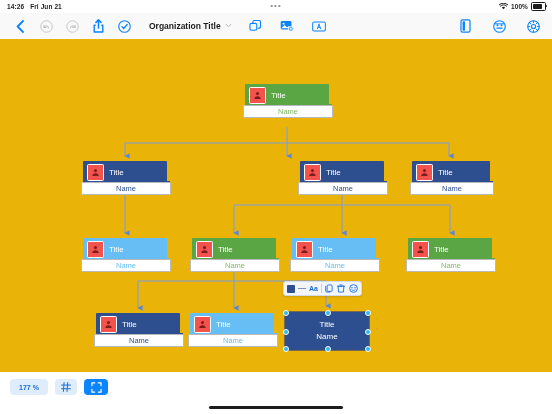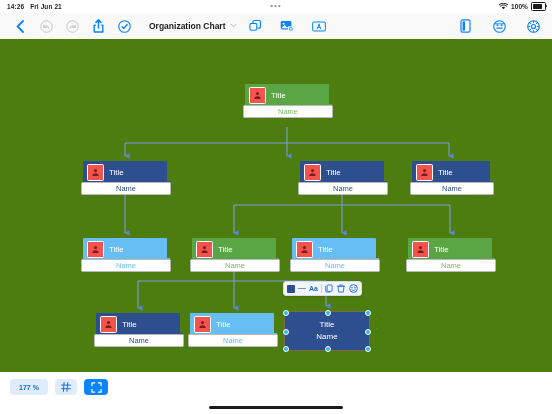--- a/index.html
+++ b/index.html
@@ -39,21 +39,21 @@
   .tb-right{ position:absolute; right:12px; display:flex; align-items:center; gap:20px; }
   .tb-ico { width:14px; height:14px; display:flex; align-items:center; justify-content:center; color:#0a84ff; }
   .tb-ico.dim { color:#c3c3c7; }
   .doc-title {
     font-size:8.5px; font-weight:700; color:#1c1c1e;
     margin-left:6px; display:flex; align-items:center; gap:4px;
   }
   .chev { color:#b5b5ba; font-size:6px; }
 
   
-  .canvas { position:absolute; top:39px; left:0; width:552px; height:333px; background:#4d7c0f; overflow:hidden;}
+  .canvas { position:absolute; top:39px; left:0; width:552px; height:333px; background:#eab308; overflow:hidden;}
   svg.wires { position:absolute; inset:0; width:552px; height:333px; }
 
   
   .node { position:absolute; }
   .node .bar {
     position:relative; width:100%; height:22px; border-radius:1px;
     display:flex; align-items:center;
   }
   .node .shadowbar {
     position:absolute; left:3px; right:-3px; top:20px; height:7px; border-radius:0 0 2px 2px;
@@ -172,21 +172,21 @@
             <path d="M2.2 6.2 H1.2 V13 H9.8 V6.2 H8.8" stroke="#0a84ff" stroke-width="1.4" fill="none" stroke-linecap="round" stroke-linejoin="round"></path>
           </svg>
       </span>
       <span class="tb-ico">
         <svg width="13" height="13" viewBox="0 0 14 14">
             <circle cx="7" cy="7" r="6.2" stroke="#0a84ff" stroke-width="1.2" fill="none"></circle>
             <path d="M4.2 7.1 L6.2 9.1 L9.9 4.9" stroke="#0a84ff" stroke-width="1.4" fill="none" stroke-linecap="round" stroke-linejoin="round"></path>
           </svg>
       </span>
       <span class="doc-title">
-        <span>Organization Chart</span>
+        <span>Organization Title</span>
         <span class="chev">
           <svg width="7" height="5" viewBox="0 0 8 5">
               <path d="M1 1 L4 4 L7 1" stroke="#b5b5ba" stroke-width="1.1" fill="none" stroke-linecap="round" stroke-linejoin="round"></path>
             </svg>
         </span>
       </span>
     </div>
 
     <div class="tb-mid">
       <span class="tb-ico">

